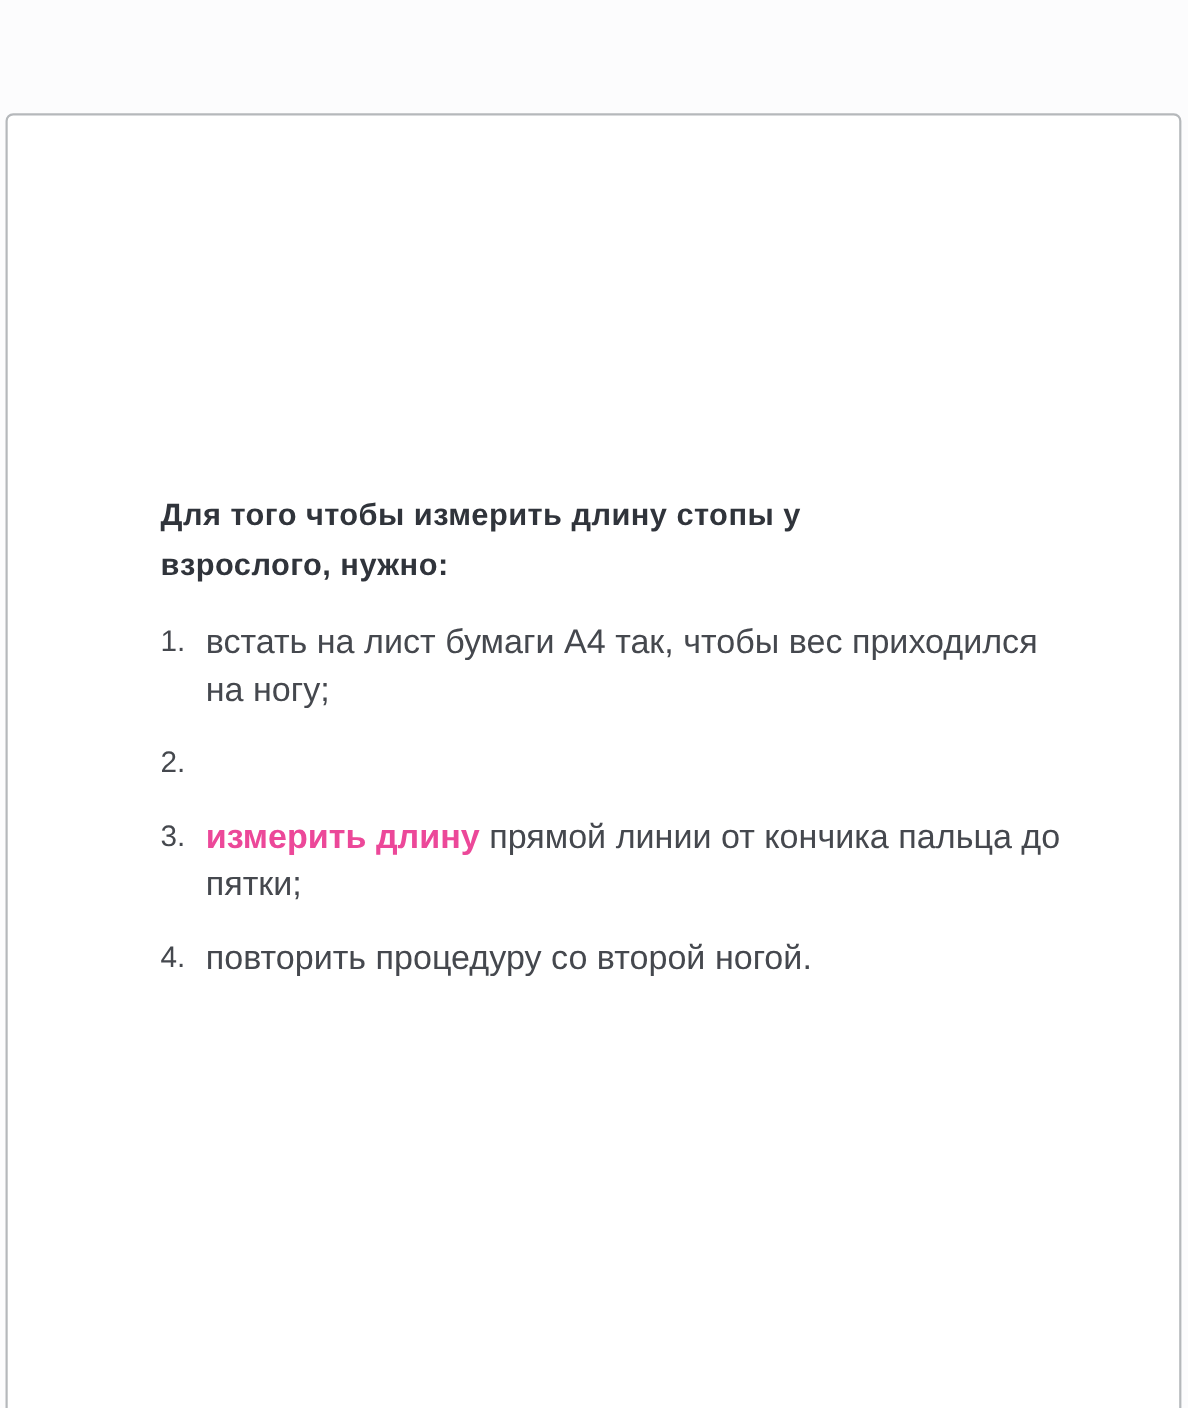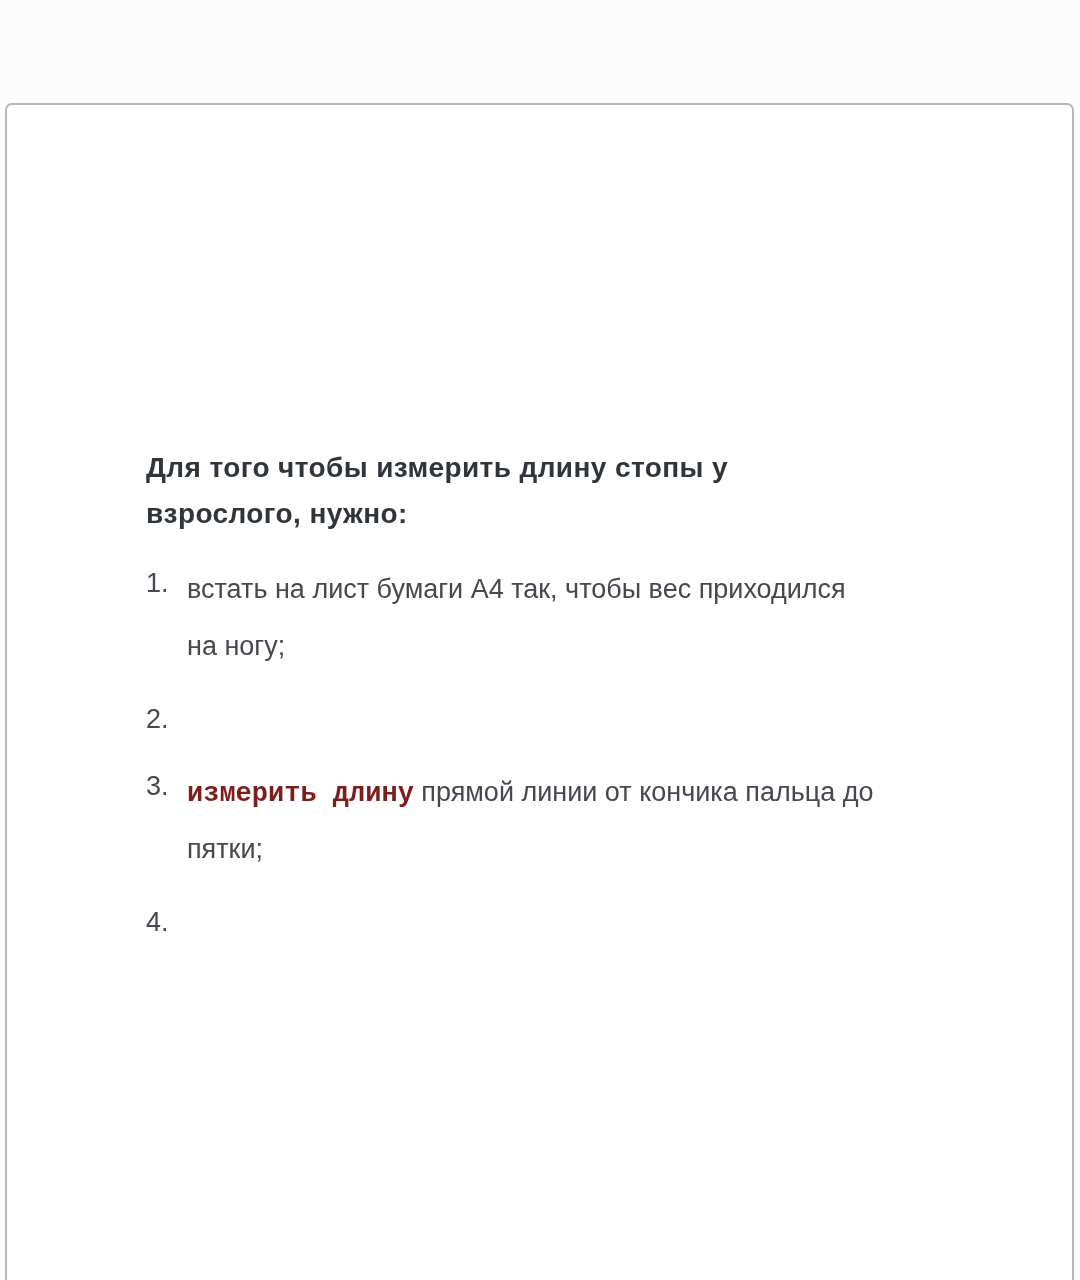--- a/index.html
+++ b/index.html
@@ -55,29 +55,28 @@
   .item-number {
     flex: 0 0 41px;
     width: 41px;
     font-size: 27px;
     line-height: 43px;
     color: #45484e;
   }
   .item-text {
     margin: 0;
     max-width: 815px;
-    font-size: 27px;
-    line-height: 55px;
+    font-size: 31px;
+    line-height: 43px;
     color: #45484e;
     white-space: pre-line;
   }
   .item-text strong {
     font-weight: 700;
-    color: #7f1d1d;
-    font-family: Liberation Mono, monospace;
+    color: #ec4899;
   }
 </style>
 </head>
 <body>
 
 <div class="page-card">
   <div class="page-content">
 
     <h1 class="heading">Для того чтобы измерить длину стопы у
 взрослого, нужно:</h1>
@@ -95,17 +94,18 @@
       </div>
 
       <div class="list-item">
         <span class="item-number">3.</span>
         <p class="item-text"><strong>измерить длину</strong><span> прямой линии от кончика пальца до
 пятки;</span></p>
       </div>
 
       <div class="list-item">
         <span class="item-number">4.</span>
+        <p class="item-text"><strong></strong><span>повторить процедуру со второй ногой.</span></p>
       </div>
 
     </div>
   </div>
 </div>
 
 </body></html>

